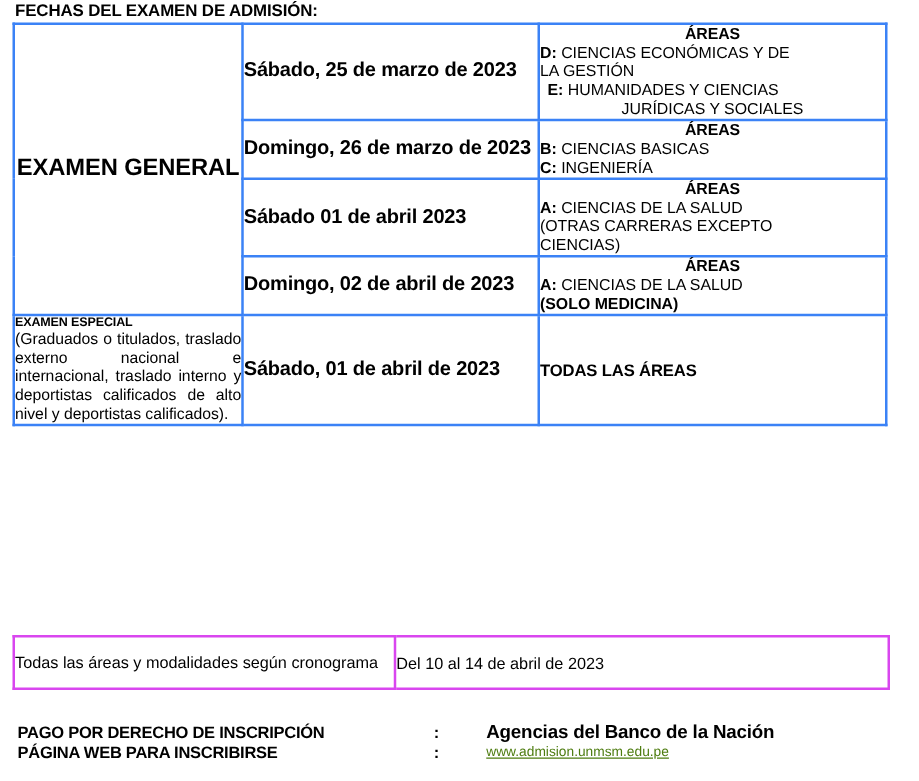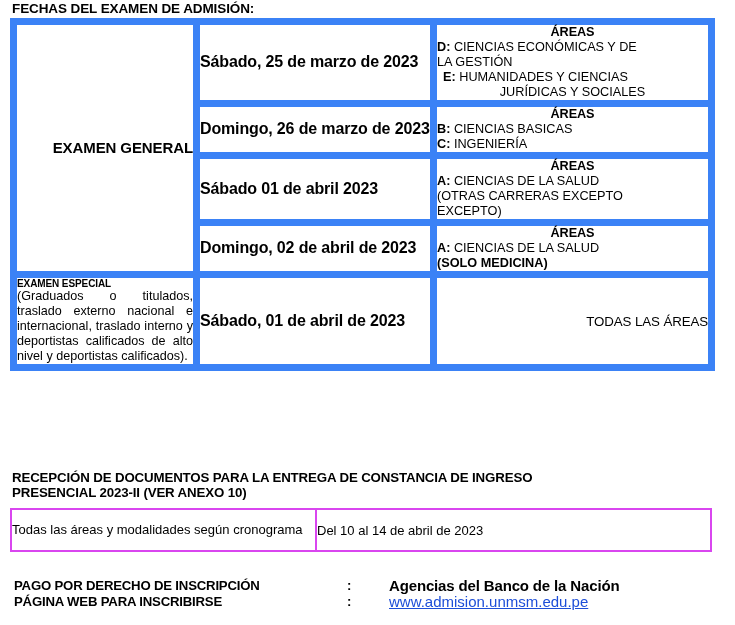--- a/index.html
+++ b/index.html
@@ -38,32 +38,32 @@
   
   .exam-table {
     position: absolute;
     left: 10px;
     top: 18px;
     width: 700px;
     border-collapse: collapse;
     table-layout: fixed;
   }
   .exam-table td {
-    border: 7px solid #3b82f6;
+    border: 2px solid #3b82f6;
     padding: 0;
     vertical-align: middle;
   }
 
   .col-type   { width: 183px; }
   .col-date   { width: 237px; }
   .col-areas  { width: 278px; }
 
   .type-label {
-    text-align: right;
-    font-size: 15px;
+    text-align: center;
+    font-size: 19px;
     font-weight: bold;
     letter-spacing: -0.1px;
   }
 
   .date-cell {
     font-size: 16px;
     font-weight: bold;
     letter-spacing: -0.15px;
     padding-left: 7px;
     padding-right: 4px;
@@ -102,23 +102,23 @@
   }
   .special-body {
     display: block;
     font-size: 12.6px;
     line-height: 1.2;
     text-align: justify;
     text-justify: inter-word;
   }
 
   .todas-areas {
-    text-align: right;
+    text-align: left;
     font-size: 13.3px;
-    font-weight: normal;
+    font-weight: bold;
     letter-spacing: -0.1px;
   }
 
   
   .section-heading {
     position: absolute;
     left: 12px;
     top: 470px;
     width: 700px;
     font-size: 13.3px;
@@ -188,22 +188,22 @@
     position: absolute;
     left: 389px;
     font-size: 15px;
     font-weight: bold;
     letter-spacing: -0.15px;
     white-space: nowrap;
   }
   .foot-link {
     position: absolute;
     left: 389px;
-    font-size: 15px;
-    color: #1d4ed8;
+    font-size: 11px;
+    color: #4d7c0f;
     text-decoration: underline;
     white-space: nowrap;
     cursor: pointer;
   }
 </style>
 </head>
 <body>
 
 <div class="page">
 
@@ -245,21 +245,21 @@
       </tr>
 
       <tr>
         <td class="date-cell">
           <span>Sábado 01 de abril 2023</span>
         </td>
         <td class="areas-cell">
           <span class="areas-head">ÁREAS</span>
           <span class="areas-line"><b>A:</b><span> CIENCIAS DE LA SALUD</span></span>
           <span class="areas-line"><span>(OTRAS CARRERAS EXCEPTO</span></span>
-          <span class="areas-line"><span>EXCEPTO)</span></span>
+          <span class="areas-line"><span>CIENCIAS)</span></span>
         </td>
       </tr>
 
       <tr>
         <td class="date-cell">
           <span>Domingo, 02 de abril de 2023</span>
         </td>
         <td class="areas-cell">
           <span class="areas-head">ÁREAS</span>
           <span class="areas-line"><b>A:</b><span> CIENCIAS DE LA SALUD</span></span>
@@ -275,24 +275,20 @@
         <td class="date-cell">
           <span>Sábado, 01 de abril de 2023</span>
         </td>
         <td class="todas-areas">
           <span>TODAS LAS ÁREAS</span>
         </td>
       </tr>
     </tbody>
   </table>
 
-  <div class="section-heading">
-    <span>RECEPCIÓN DE DOCUMENTOS PARA LA ENTREGA DE CONSTANCIA DE INGRESO</span>
-    <span>PRESENCIAL 2023-II (VER ANEXO 10)</span>
-  </div>
 
   <table class="reception-table">
     <colgroup>
       <col class="col-mod">
       <col class="col-when">
     </colgroup>
     <tbody>
       <tr>
         <td class="mod-cell">
           <span>Todas las áreas y modalidades según cronograma</span>

